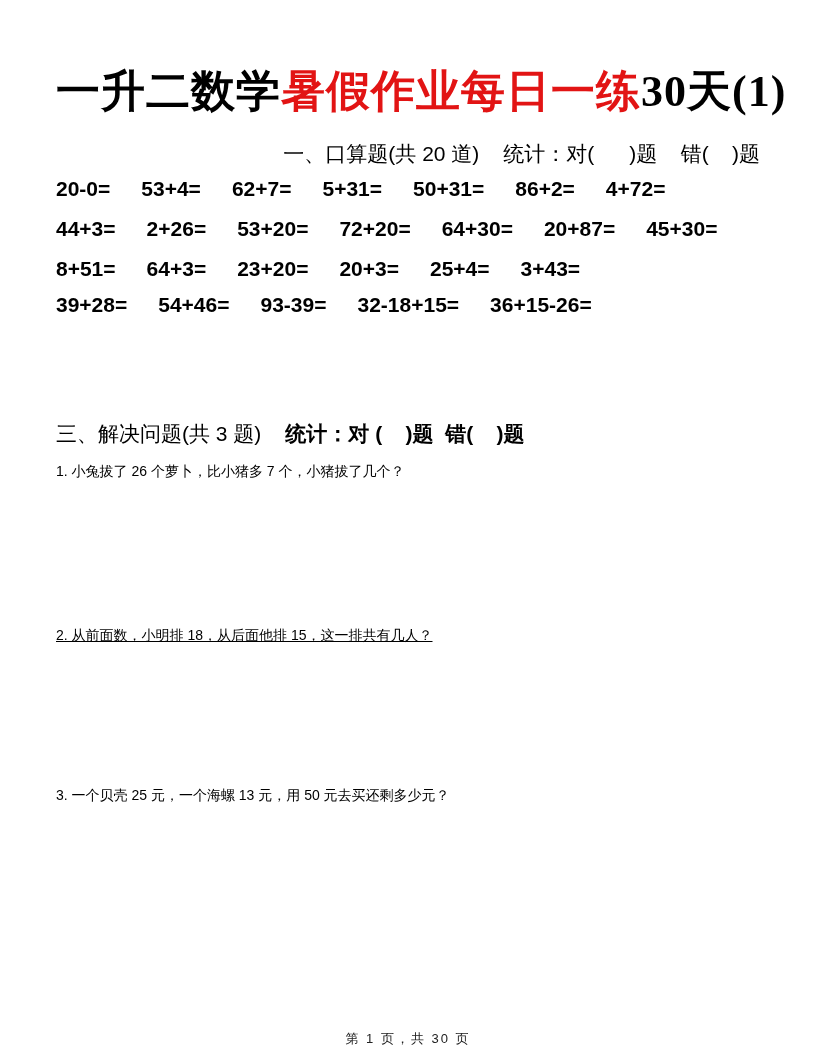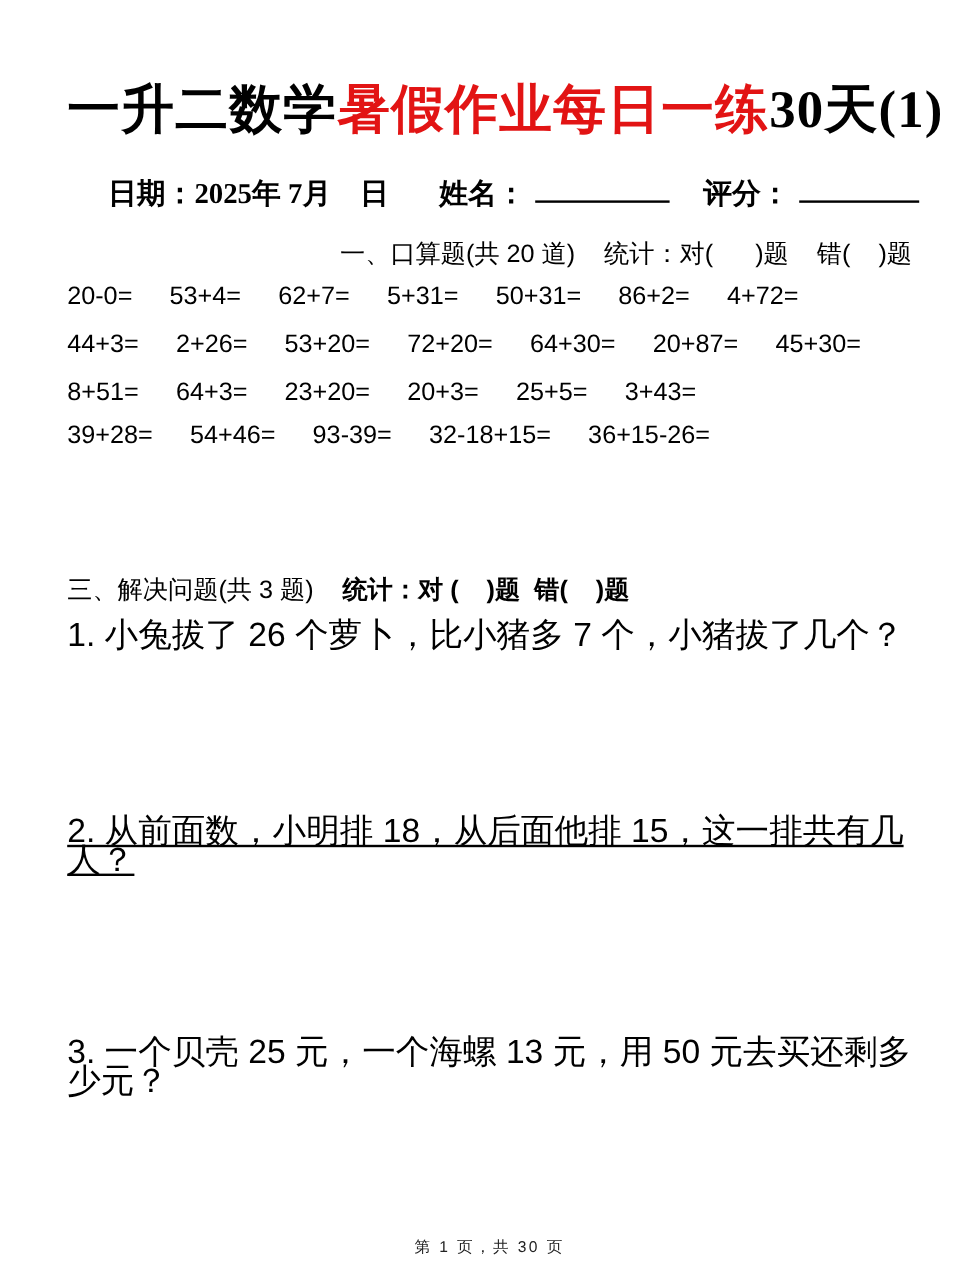--- a/index.html
+++ b/index.html
@@ -57,27 +57,28 @@
   .sec-header-1 { margin-top: 22px; text-align: right; }
   .sec-header-2 { margin-top: 16px; }
   .sec-header-3 { margin-top: 104px; }
   .stats-bold { font-weight: bold; }
   .calc-row {
     display: flex;
     gap: 31px;
     font-size: 21px;
     line-height: 24px;
     white-space: nowrap;
+    font-weight: bold;
   }
   .calc-row-1 { margin-top: 10px; }
   .calc-row-n { margin-top: 16px; }
   .calc-row-s2 { margin-top: 12px; align-items: flex-end; }
   .word-problem {
     margin: 0;
-    font-size: 28px;
+    font-size: 14px;
     line-height: 24px;
     white-space: pre-wrap;
   }
   .wp-1 { margin-top: 12px; }
   .wp-2 { margin-top: 140px; text-decoration: underline; }
   .wp-3 { margin-top: 136px; }
   .footer {
     position: absolute;
     left: 0; right: 0;
     bottom: 36px;
@@ -87,21 +88,20 @@
     color: #222;
   }
 </style>
 </head>
 <body>
 
 <div class="page">
 
   <h1 class="title"><span>一升二数学</span><span class="red">暑假作业每日一练</span><span>30天(1)</span></h1>
 
-  <div class="meta"><span>日期：2025年 7月    日</span><span class="lbl-name">姓名：</span><span class="blank blank-name"></span><span class="lbl-score">评分：</span><span class="blank blank-score"></span></div>
 
   <div class="sec-header sec-header-1"><span>一、口算题(共 20 道)</span><span class="stats">统计：对(      )题    错(    )题</span></div>
 
   <div class="calc-row calc-row-1">
     <span>20-0=</span>
     <span>53+4=</span>
     <span>62+7=</span>
     <span>5+31=</span>
     <span>50+31=</span>
     <span>86+2=</span>
@@ -114,21 +114,21 @@
     <span>72+20=</span>
     <span>64+30=</span>
     <span>20+87=</span>
     <span>45+30=</span>
   </div>
   <div class="calc-row calc-row-n">
     <span>8+51=</span>
     <span>64+3=</span>
     <span>23+20=</span>
     <span>20+3=</span>
-    <span>25+5=</span>
+    <span>25+4=</span>
     <span>3+43=</span>
   </div>
 
 
   <div class="calc-row calc-row-s2">
     <span>39+28=</span>
     <span>54+46=</span>
     <span>93-39=</span>
     <span>32-18+15=</span>
     <span>36+15-26=</span>

